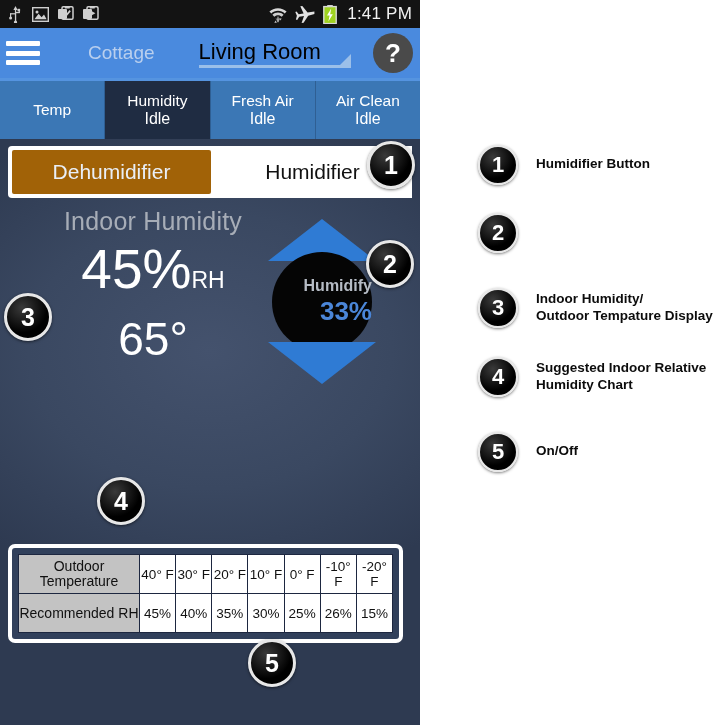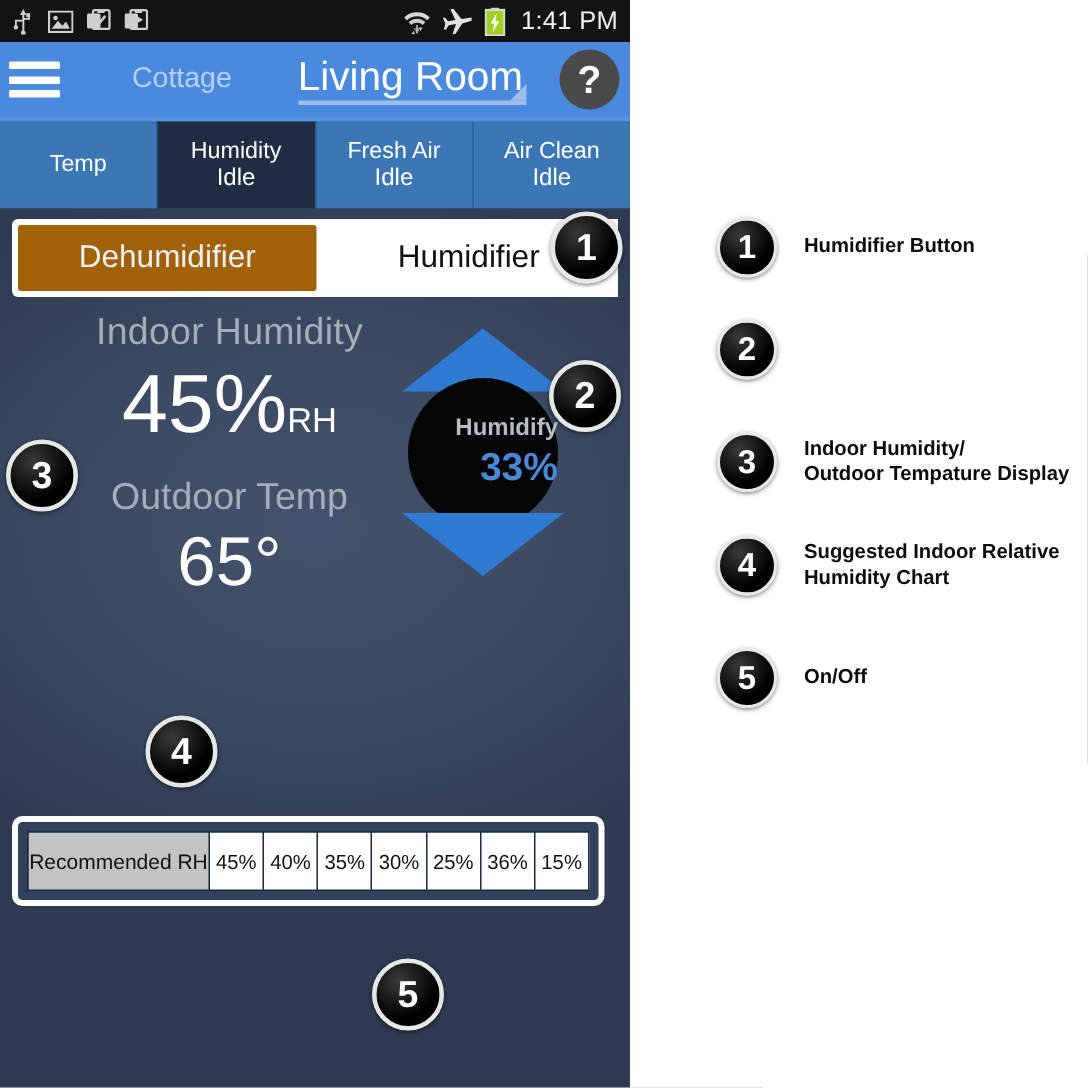--- a/index.html
+++ b/index.html
@@ -70,21 +70,21 @@
     font-size: 19px;
     margin-left: 48px;
   }
   .ab-spinner {
     margin-left: 44px;
     position: relative;
     min-width: 152px;
     padding-bottom: 3px;
     cursor: pointer;
   }
-  .ab-spinner-label { color: #ffffff; font-size: 27px; }
+  .ab-spinner-label { color: #000000; font-size: 22px; }
   .ab-spinner-underline {
     position: absolute; left: 0; right: 0; bottom: 0;
     height: 3px; background: #9bbfe9;
   }
   .ab-spinner-caret {
     position: absolute; right: 0; bottom: 3px;
     width: 0; height: 0;
     border-left: 11px solid transparent;
     border-bottom: 11px solid #9bbfe9;
   }
@@ -411,44 +411,53 @@
     <div class="content">
 
       <div class="modebar">
         <div class="mode-btn off">Dehumidifier</div>
         <div class="mode-btn on">Humidifier</div>
       </div>
 
       <div class="readout">
         <div class="ro-label">Indoor Humidity</div>
         <div class="ro-big"><span>45%</span><span class="ro-sub">RH</span></div>
-        <div class="ro-label2">Outdoor Temp</div>
         <div class="ro-big2">65°</div>
       </div>
 
       <div class="dial-wrap">
         <div class="dial-arrow-up"></div>
         <div class="dial-circle">
           <div class="dial-title">Humidify</div>
           <div class="dial-value">33%</div>
         </div>
         <div class="dial-arrow-dn"></div>
       </div>
 
       <div class="chartbox">
         <table class="rh">
           <tbody>
+              <tr>
+            <td class="rowhead">Outdoor Temperature</td>
+            <td>40° F</td>
+            <td>30° F</td>
+            <td>20° F</td>
+            <td>10° F</td>
+            <td>0° F</td>
+            <td>-10° F</td>
+            <td>-20° F</td>
+          </tr>
           <tr>
             <td class="rowhead">Recommended RH</td>
             <td>45%</td>
             <td>40%</td>
             <td>35%</td>
             <td>30%</td>
             <td>25%</td>
-            <td>36%</td>
+            <td>26%</td>
             <td>15%</td>
           </tr>
         </tbody>
           </table>
       </div>
 
     </div>
 
     <div class="badge" style="left:367px; top:141px;">1</div>
     <div class="badge" style="left:366px; top:240px;">2</div>

